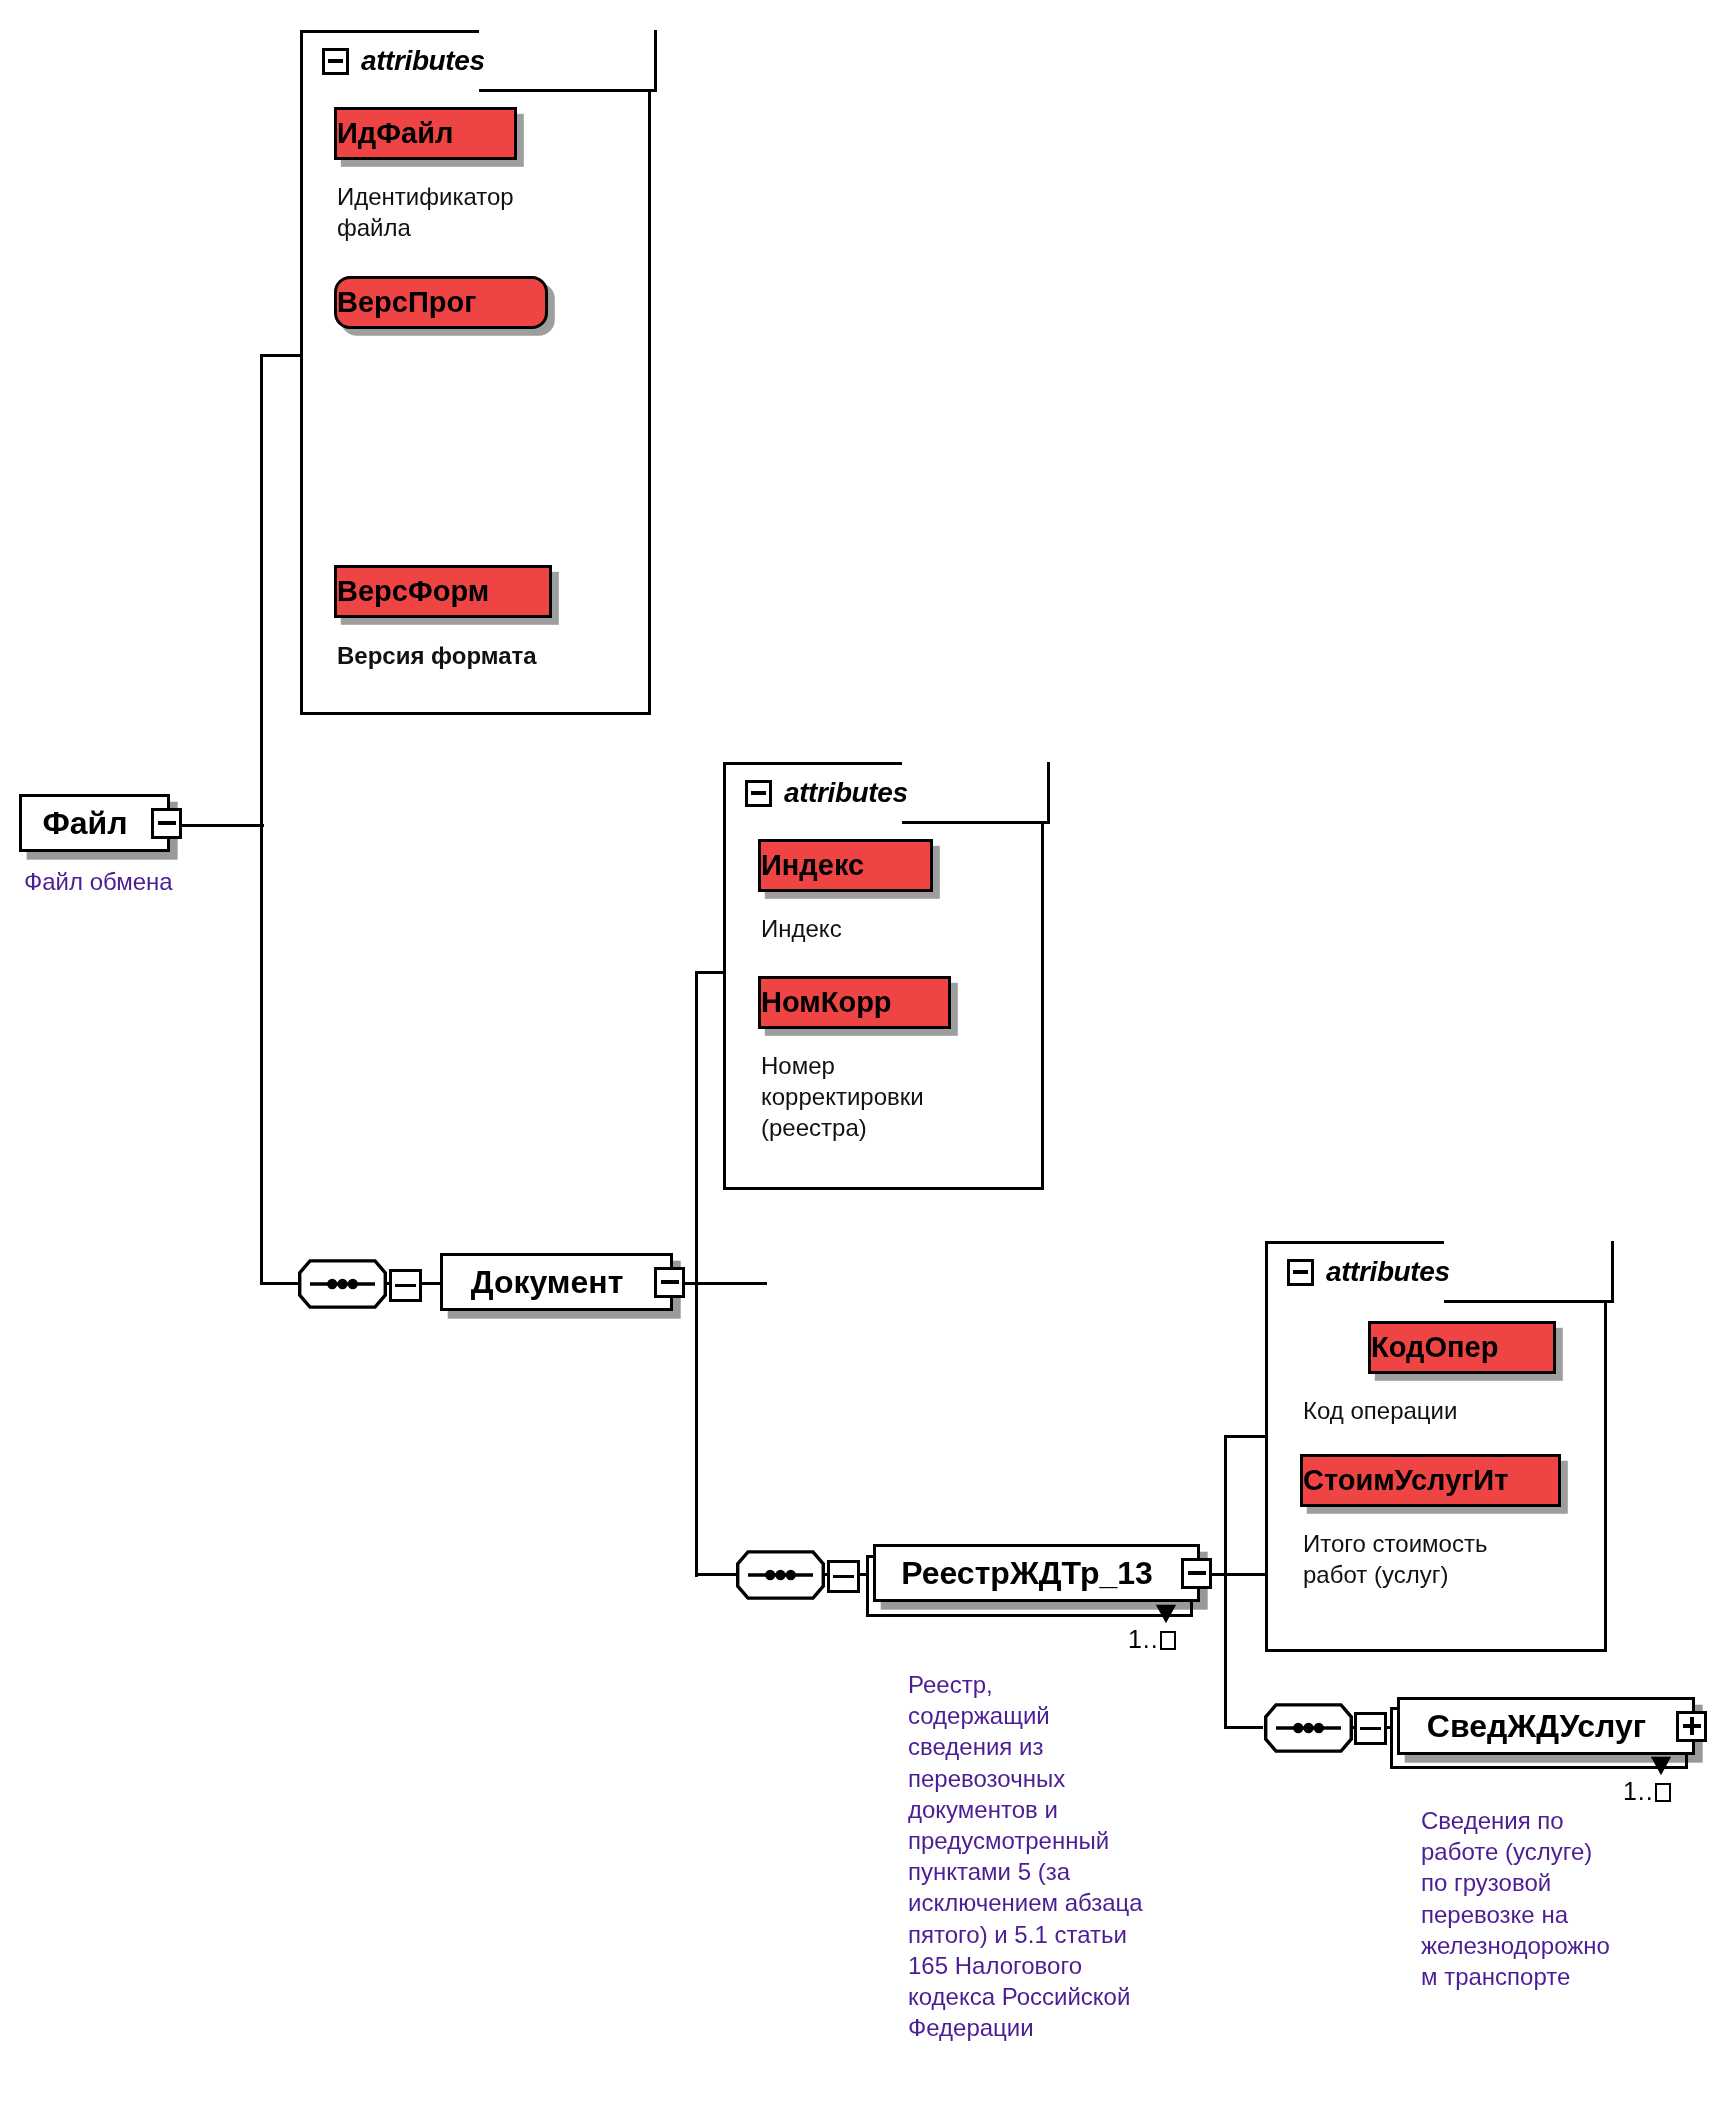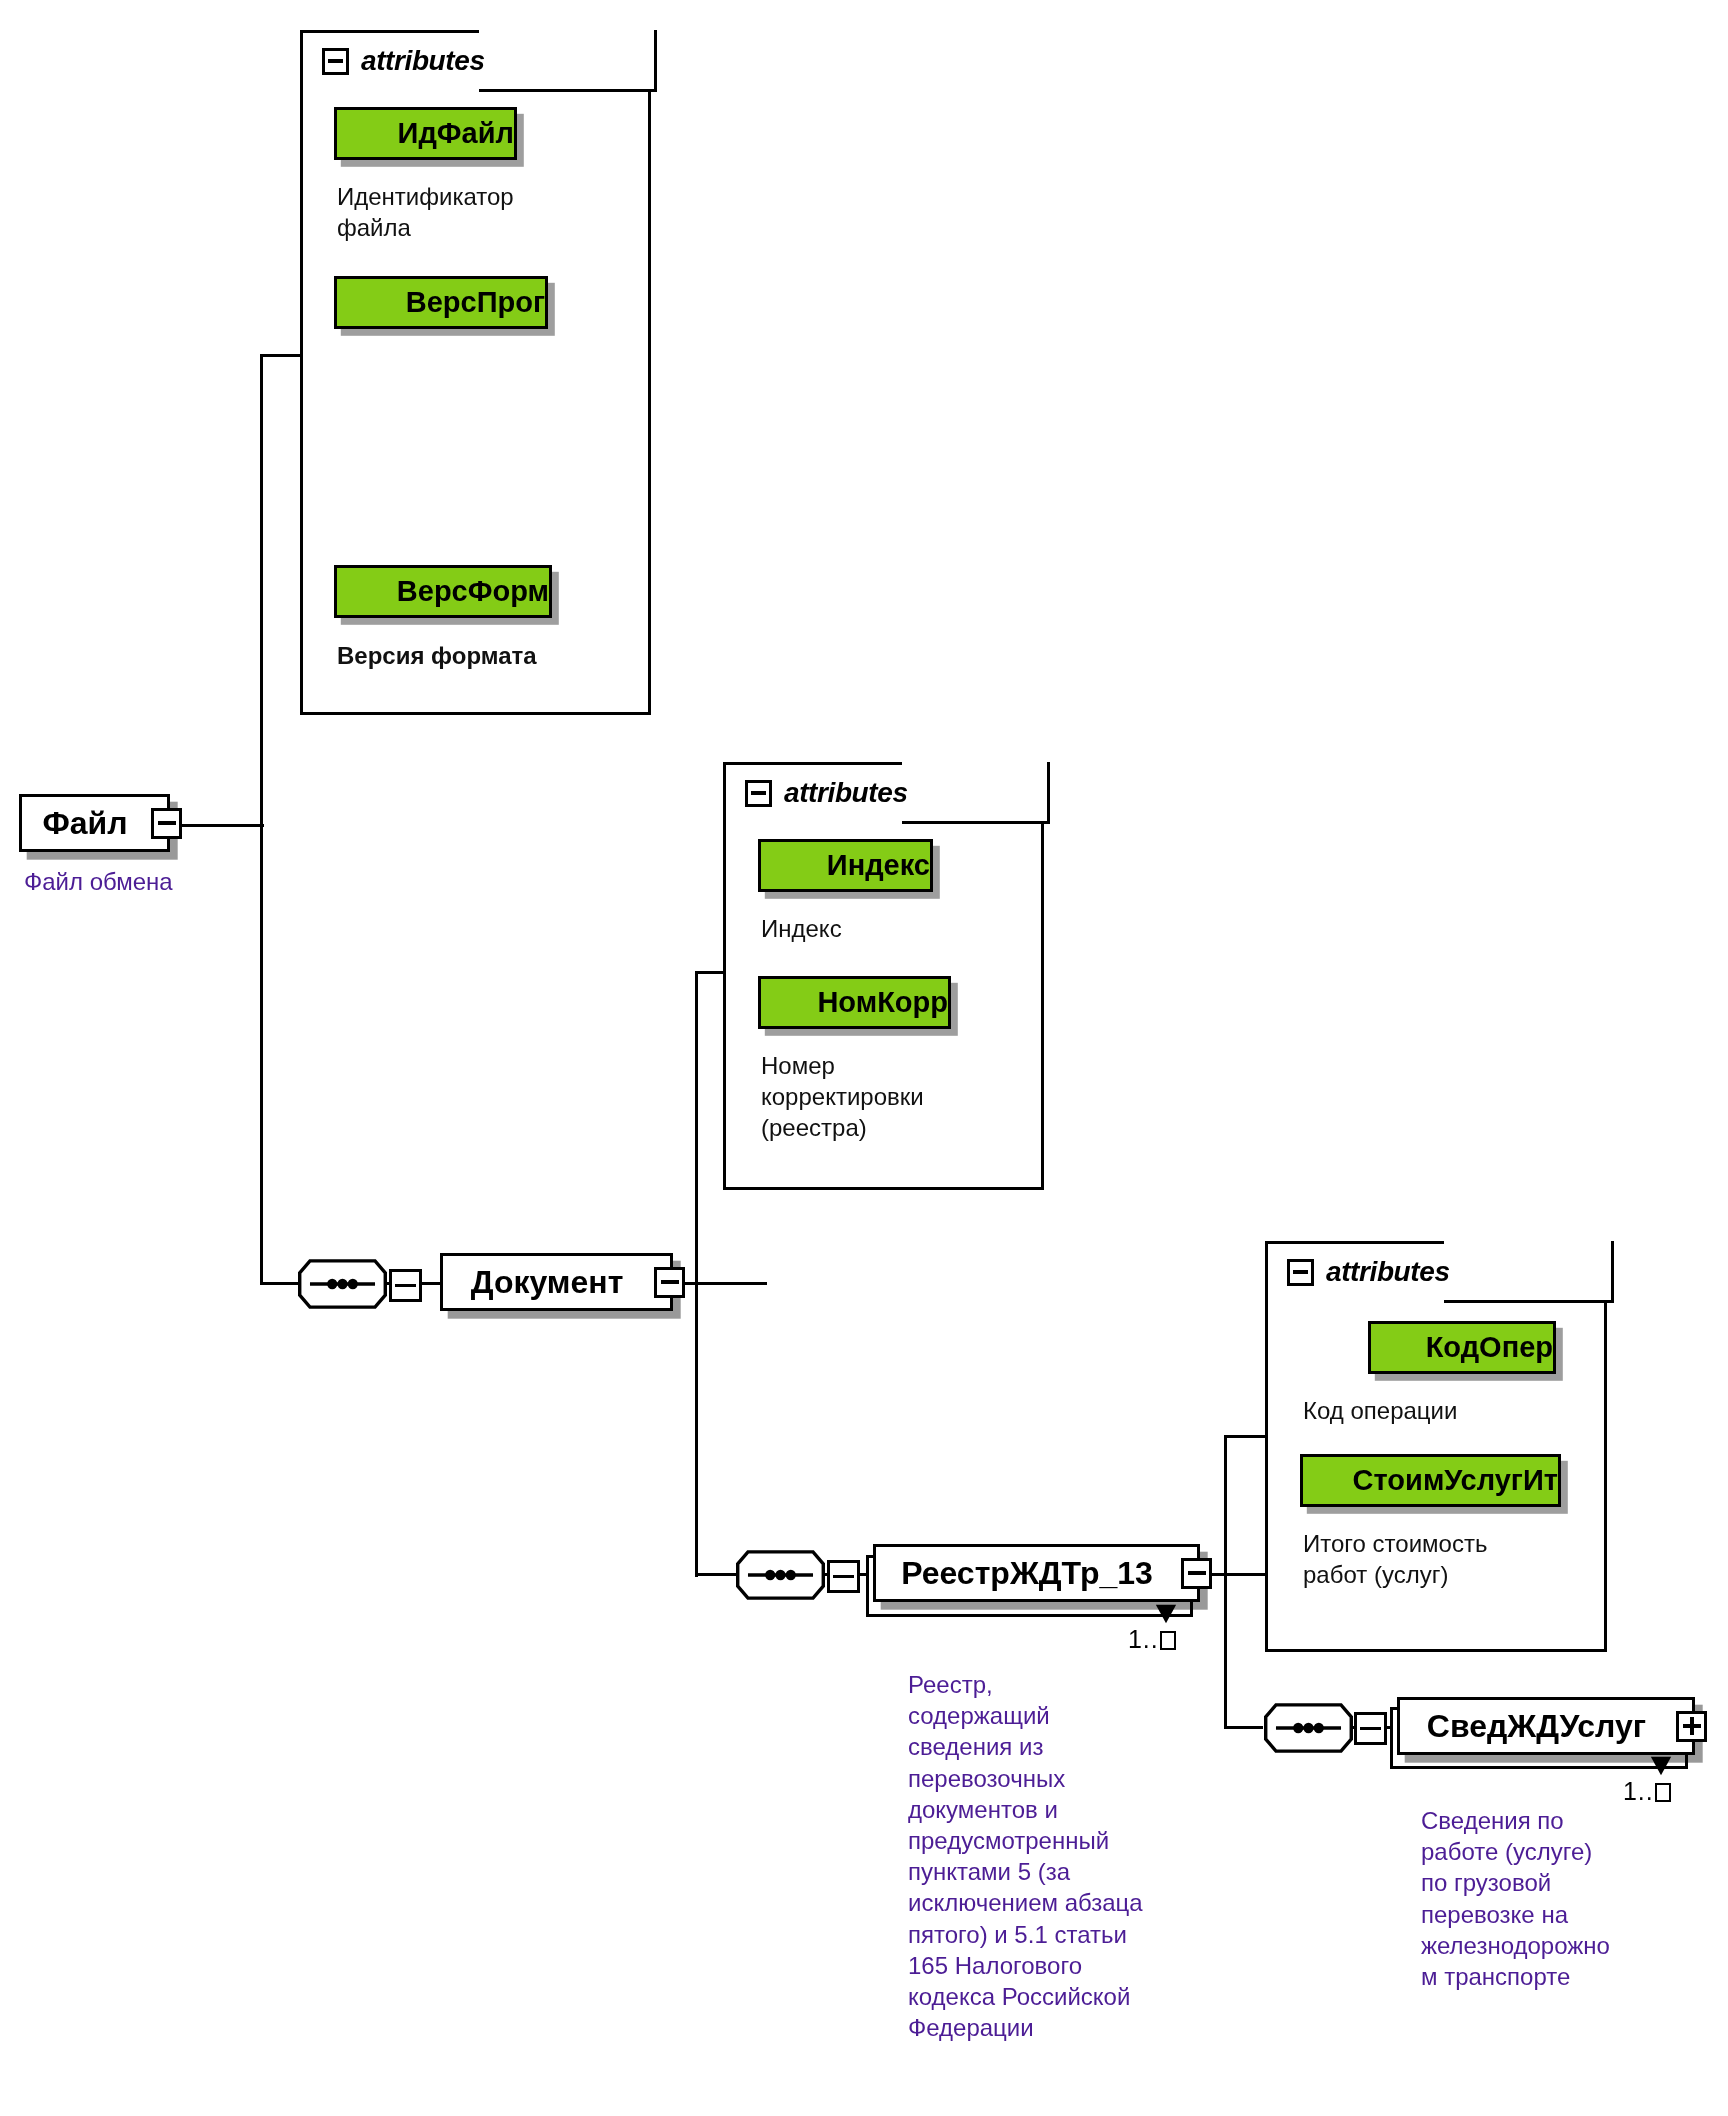--- a/index.html
+++ b/index.html
@@ -67,25 +67,25 @@
     font-size: 28px;
     font-style: italic;
     font-weight: bold;
     color: #000000;
     letter-spacing: -0.4px;
   }
   
   .chip {
     position: absolute;
     border: 3.4px solid #000000;
-    background: #84cc16;
+    background: #ef4444;
     box-sizing: border-box;
     display: flex;
     align-items: center;
-    justify-content: flex-end;
+    justify-content: flex-start;
     font-family: "Liberation Sans", sans-serif;
     font-weight: bold;
     font-size: 29px;
     color: #000000;
     box-shadow: 6.8px 6.8px 0 rgba(0,0,0,0.38);
     white-space: nowrap;
   }
   
   .node {
     position: absolute;
@@ -218,21 +218,21 @@
       <span class="attr-title">attributes</span>
     </div>
   </div>
 
   <div class="chip" style="left:334px; top:107px; width:183px; height:53px;">
     <span>ИдФайл</span>
   </div>
   <div class="attr-desc" style="left:337px; top:181px; width:283px;">Идентификатор
 файла</div>
 
-  <div class="chip" style="left:334px; top:276px; width:214px; height:53px;">
+  <div class="chip" style="left:334px; top:276px; width:214px; height:53px;border-radius:16px;">
     <span>ВерсПрог</span>
   </div>
 
   <div class="chip" style="left:334px; top:565px; width:218px; height:53px;">
     <span>ВерсФорм</span>
   </div>
   <div class="attr-desc" style="left:337px; top:640px; width:295px;font-weight:bold;">Версия формата</div>
 
   <div class="node" style="left:19px; top:794px; width:151px; height:58px;">
     <span class="nlabel">Файл</span>

